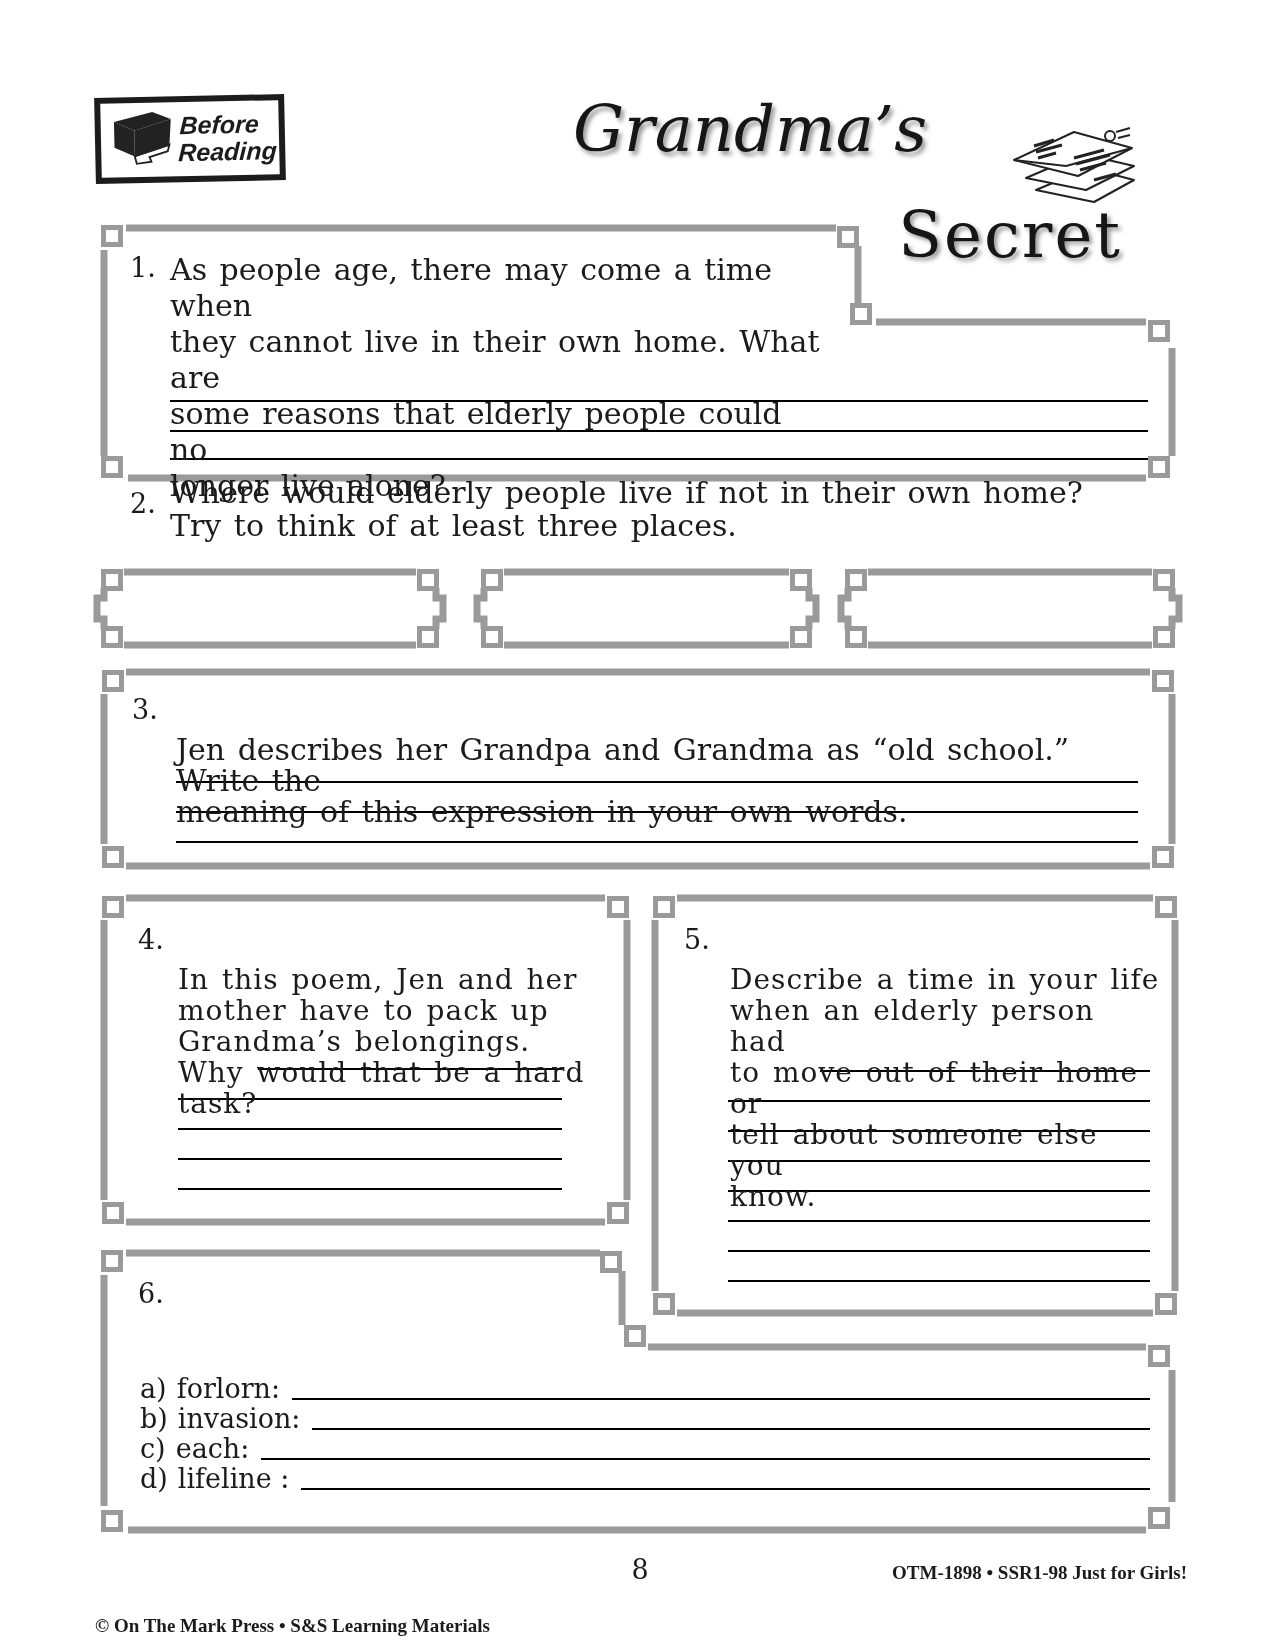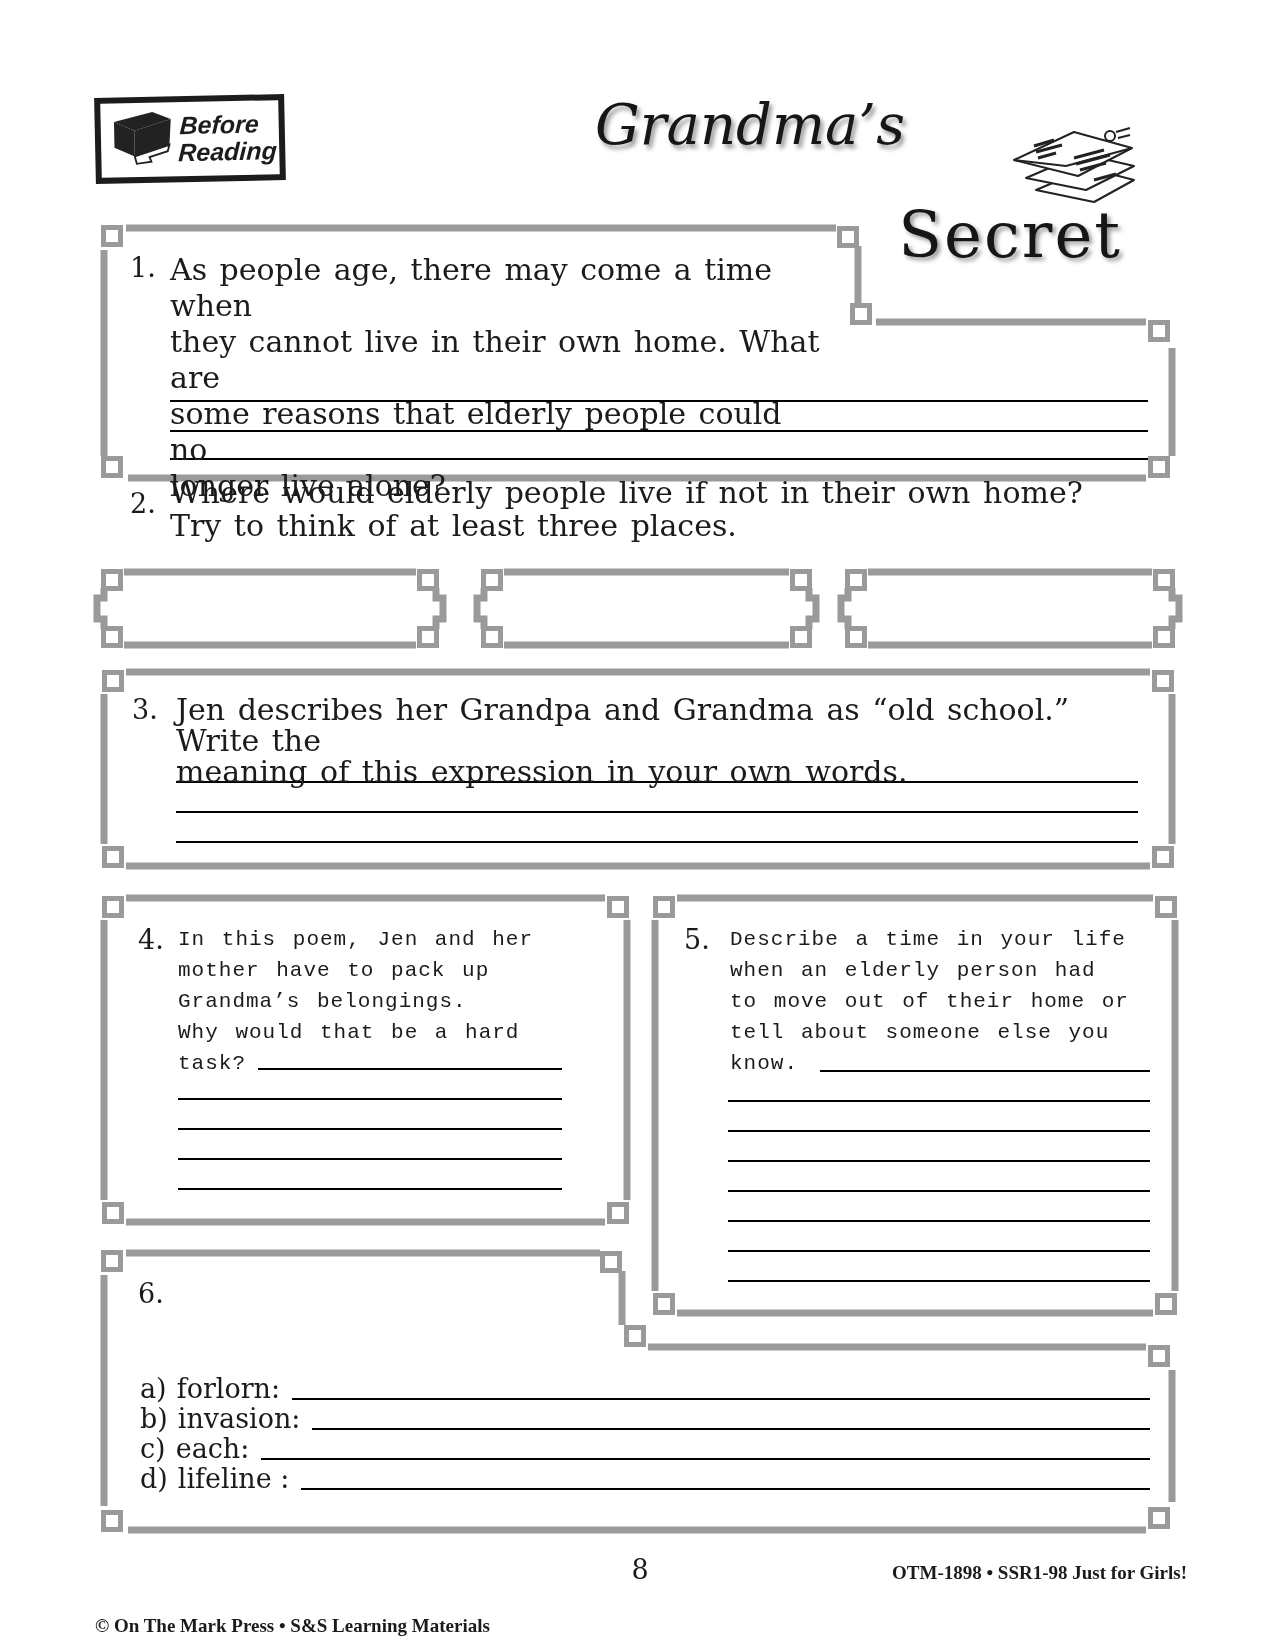--- a/index.html
+++ b/index.html
@@ -13,33 +13,33 @@
   
   .badge{position:absolute;left:95px;top:96px;width:190px;height:86px;
          border:6px solid #1c1c1c;box-sizing:border-box;transform:rotate(-1.2deg);
          display:flex;align-items:center;z-index:3;background:#fff;}
   .badge-icon{display:block;margin-left:6px;}
   .badge-text{font-family:"Liberation Sans",sans-serif;font-weight:bold;font-style:italic;
               font-size:25px;line-height:27px;color:#1c1c1c;margin-left:6px;transform:skewX(-4deg);}
 
   
   .title-script{position:absolute;left:520px;top:92px;width:460px;text-align:center;
-                font-style:italic;font-size:56px;color:#161616;z-index:3;
+                font-style:italic;font-size:64px;color:#161616;z-index:3;
                 text-shadow:3px 4px 4px rgba(70,70,70,.55);}
   .title-serif{position:absolute;left:872px;top:198px;width:250px;text-align:right;
                font-size:64px;letter-spacing:2px;color:#161616;z-index:3;
                text-shadow:3px 3px 4px rgba(80,80,80,.6);}
   .letters{position:absolute;left:1008px;top:108px;z-index:3;}
 
   
   .qnum{font-size:27px;}
   .qtext{white-space:pre-line;font-size:30px;line-height:36px;word-spacing:3px;}
-  .lh31{line-height:31px;}
+  .lh31{line-height:31px;margin-top:40px;}
   .lh33{line-height:33px;}
-  .ls1{letter-spacing:1px;font-size:21px;font-family:Liberation Mono, monospace;}
+  .ls1{letter-spacing:1px;font-size:28px;}
 
   
   .vrow{position:absolute;left:140px;width:1010px;height:28px;display:flex;
         align-items:flex-end;font-size:27px;z-index:3;}
   .vword{margin-left:10px;}
   .vline{flex:1;border-bottom:2px solid #000;margin:0 0 4px 12px;}
 
   
   .footer-left{position:absolute;left:95px;top:1615px;font-family:"Liberation Serif",serif;
                font-weight:bold;font-size:19px;z-index:3;}

